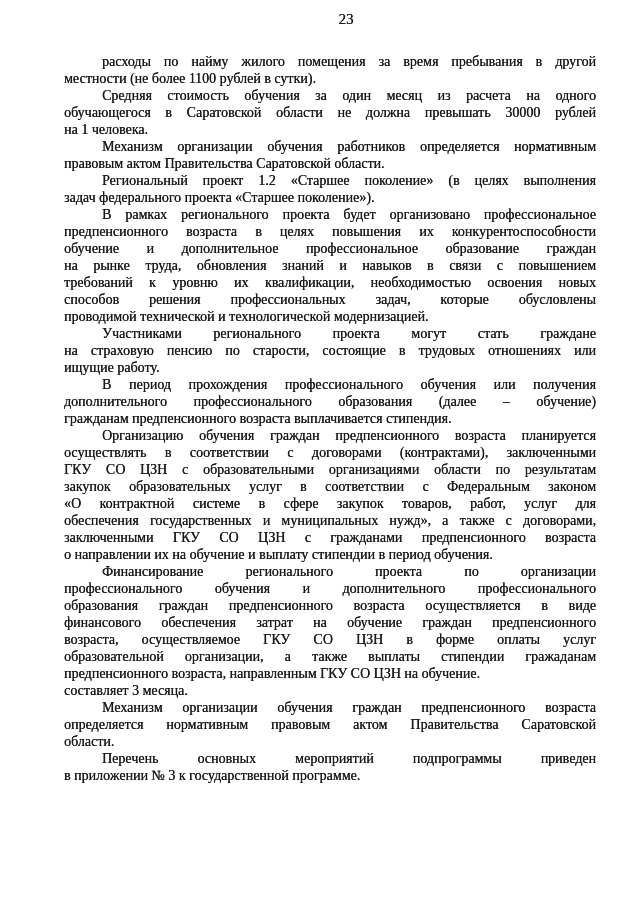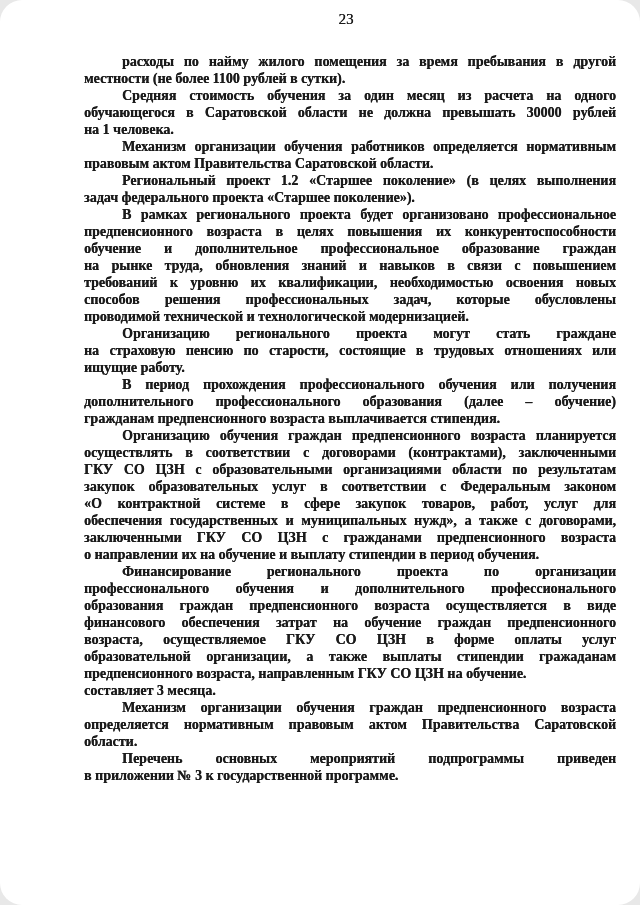--- a/index.html
+++ b/index.html
@@ -10,37 +10,35 @@
   .page {
     position: relative;
     width: 640px;
     height: 905px;
     margin: 0 auto;
     background: #ffffff;
     overflow: hidden;
     font-family: "Liberation Serif", "DejaVu Serif", serif;
     color: #1b1b1b;
     text-shadow: 0.25px 0 0 currentColor; 
-    border-radius: 22px;
   }
   .page-number {
     position: absolute;
     top: 11px;
     left: 80px;
     width: 532px;
     text-align: center;
     font-size: 15px;
     line-height: 17px;
   }
   .doc-body {
     position: absolute;
     top: 53px;
-    left: 84px;
+    left: 64px;
     width: 532px;
-    font-weight: bold;
   }
   .paragraph {
     margin: 0;
     padding: 0;
   }
   .line {
     height: 17px;
     line-height: 17px;
     font-size: 14px;
     text-align: justify;
@@ -82,21 +80,21 @@
       <div class="paragraph">
         <div class="line first">В рамках регионального проекта будет организовано профессиональное</div>
         <div class="line">предпенсионного возраста в целях повышения их конкурентоспособности</div>
         <div class="line">обучение и дополнительное профессиональное образование граждан</div>
         <div class="line">на рынке труда, обновления знаний и навыков в связи с повышением</div>
         <div class="line">требований к уровню их квалификации, необходимостью освоения новых</div>
         <div class="line">способов решения профессиональных задач, которые обусловлены</div>
         <div class="line last">проводимой технической и технологической модернизацией.</div>
       </div>
       <div class="paragraph">
-        <div class="line first">Организацию регионального проекта могут стать граждане</div>
+        <div class="line first">Участниками регионального проекта могут стать граждане</div>
         <div class="line">на страховую пенсию по старости, состоящие в трудовых отношениях или</div>
         <div class="line last">ищущие работу.</div>
       </div>
       <div class="paragraph">
         <div class="line first">В период прохождения профессионального обучения или получения</div>
         <div class="line">дополнительного профессионального образования (далее – обучение)</div>
         <div class="line last">гражданам предпенсионного возраста выплачивается стипендия.</div>
       </div>
       <div class="paragraph">
         <div class="line first">Организацию обучения граждан предпенсионного возраста планируется</div>

